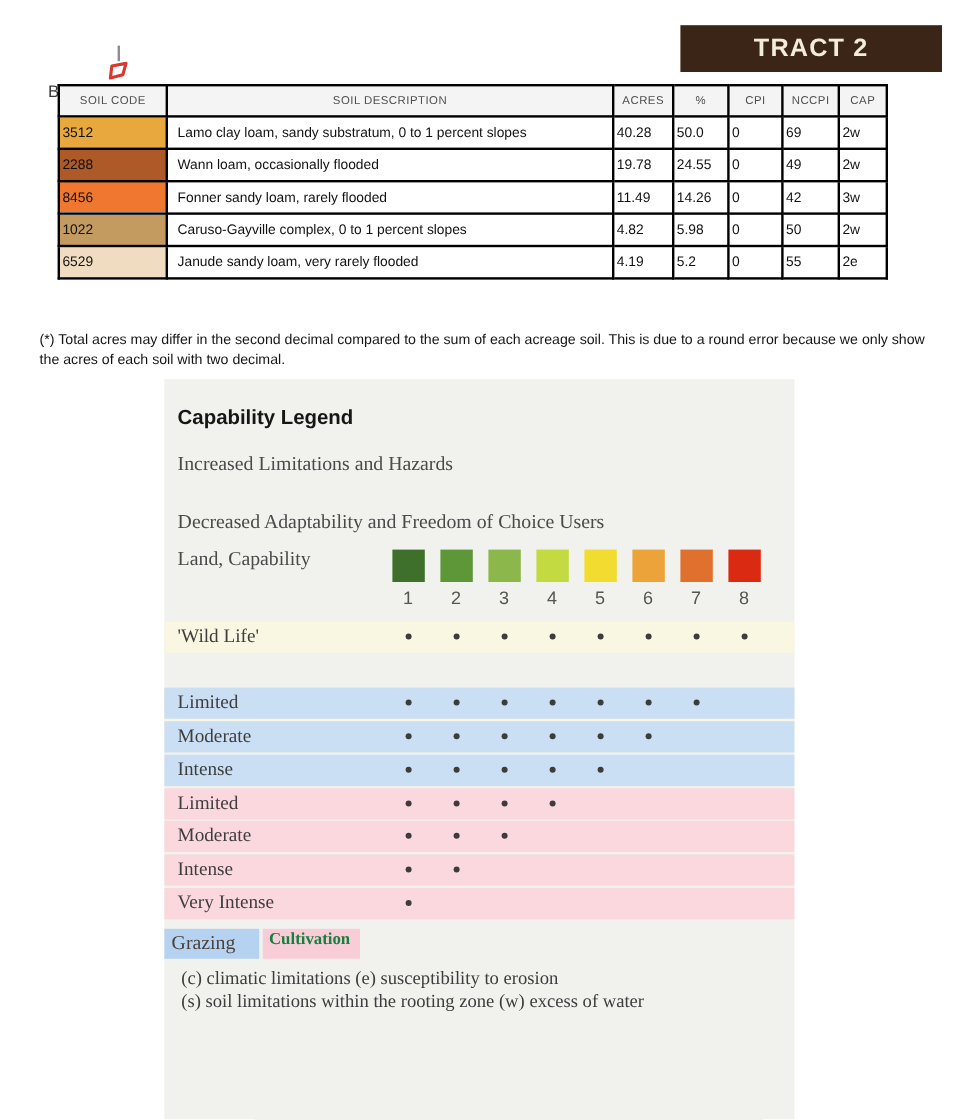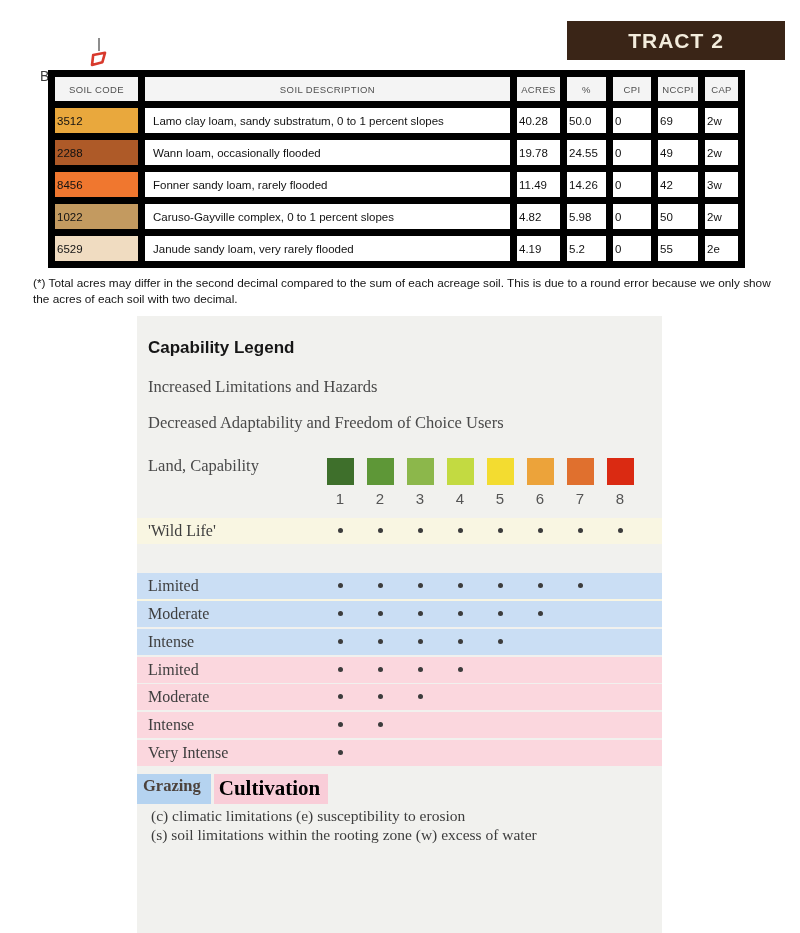--- a/index.html
+++ b/index.html
@@ -14,53 +14,53 @@
   .boundary-label { font-size:14px; color:#3b3b3b; }
 
   .tract-badge {
     position:absolute; left:567px; top:21px; width:218px; height:39px;
     background:#3a2517; display:flex; align-items:center; justify-content:center;
   }
   .tract-label { color:#f3ecdc; font-weight:bold; font-size:21px; letter-spacing:1px; }
 
   
   table.soil { position:absolute; left:48px; top:70px; border-collapse:collapse; table-layout:fixed; }
-  table.soil th, table.soil td { border:7px solid #000000; overflow:hidden; }
+  table.soil th, table.soil td { border:2px solid #000000; overflow:hidden; }
   table.soil th {
     background:#f4f4f4; font-size:9.5px; font-weight:normal; color:#4f4f4f;
     height:22px; letter-spacing:0.4px;
   }
   table.soil td { font-size:11.5px; color:#121212; height:25px; padding:0 2px; }
   table.soil td.desc { text-align:left; padding-left:8px; }
   table.soil tr.totals td { background:#f4f4f4; height:36px; font-size:11.5px; }
   table.soil td.acres-tot { line-height:1.15; }
 
   .footnote {
     position:absolute; left:33px; top:276px; width:756px;
     font-size:11.8px; color:#141414; line-height:1.32;
   }
 
   
   .panel { position:absolute; left:137px; top:316px; width:525px; height:663px; background:#f1f1ee; }
   .serif { font-family:"Liberation Serif", serif; }
   .panel-title { position:absolute; left:11px; top:22px; font-size:17px; font-weight:bold; color:#161616; }
   .legend-line1 { position:absolute; left:11px; top:61px; font-size:16.5px; color:#4a4a4a; }
-  .legend-line2 { position:absolute; left:11px; top:97px; font-size:16.5px; color:#4a4a4a; }
+  .legend-line2 { position:absolute; left:11px; top:109px; font-size:16.5px; color:#4a4a4a; }
   .land-label  { position:absolute; left:11px; top:140px; font-size:16.5px; color:#4a4a4a; }
 
   .swatch { position:absolute; width:27px; height:27px; top:142px; }
   .class-number { position:absolute; top:174px; width:40px; text-align:center; font-size:15px; color:#555; }
 
   .legend-row { position:absolute; left:0; width:525px; height:26px; }
   .legend-row-label { position:absolute; left:11px; top:0; line-height:26px; font-size:16px; color:#3e3e3e; }
   .dot { position:absolute; width:5px; height:5px; border-radius:50%; background:#3c3c3c; top:10px; }
 
   .keys-line { position:absolute; left:0; top:458px; display:flex; gap:3px; }
-  .key-grazing     { background:#b5d3f0; padding:2px 10px 3px 6px; font-weight:bold; font-size:16.5px; color:#4c423c; }
-  .key-cultivation { background:#f9cdd8; padding:2px 8px 3px 5px; font-weight:bold; font-size:21px; color:#000000; }
+  .key-grazing     { background:#b5d3f0; padding:2px 20px 3px 6px; font-weight:normal; font-size:16.5px; color:#4c423c; }
+  .key-cultivation { background:#f9cdd8; padding:2px 8px 3px 5px; font-weight:bold; font-size:14px; color:#15803d; }
 
   .legend-note1 { position:absolute; left:14px; top:491px; font-size:15.5px; color:#3d3d3d;text-align:right; }
   .legend-note2 { position:absolute; left:14px; top:510px; font-size:15.5px; color:#3d3d3d; }
 </style>
 </head>
 <body>
 
 <div class="page">
 
   <div class="header-row">

